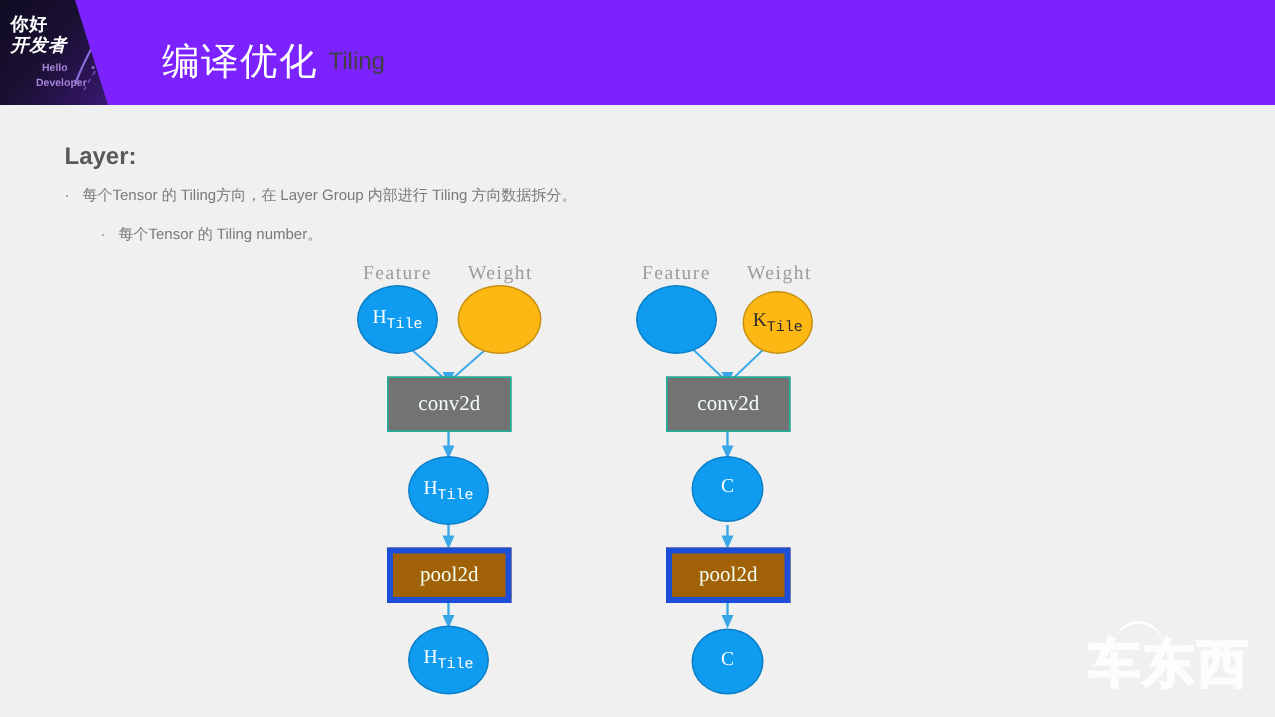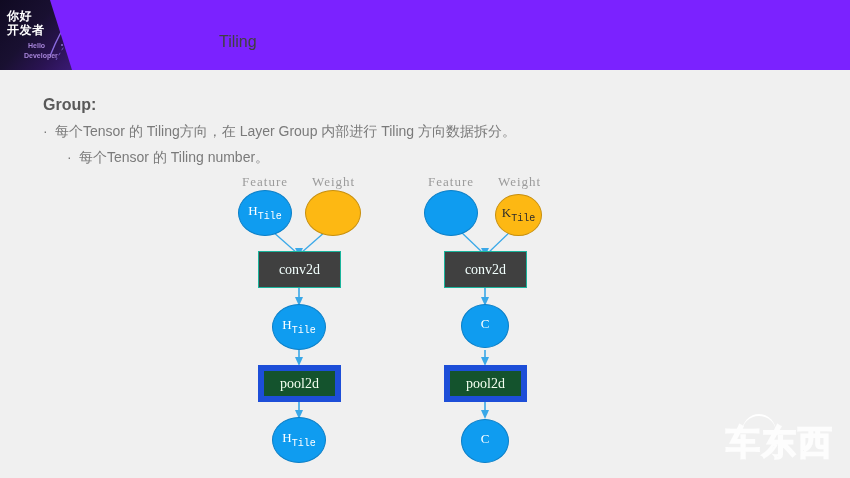--- a/index.html
+++ b/index.html
@@ -56,21 +56,21 @@
   .logo-cn1, .logo-cn2 {
     position: absolute;
     left: 7px;
     color: #ffffff;
     font-size: 12px;
     font-weight: bold;
     letter-spacing: 0.5px;
     white-space: nowrap;
   }
   .logo-cn1 { top: 8px; }
-  .logo-cn2 { top: 22px; }
+  .logo-cn2 { top: 22px; font-style: italic; }
   .logo-en1, .logo-en2 {
     position: absolute;
     color: #a684d8;
     font-size: 7px;
     font-weight: bold;
     white-space: nowrap;
   }
   .logo-en1 { left: 28px; top: 42px; }
   .logo-en2 { left: 24px; top: 52px; }
   .logo-swoosh {
@@ -91,21 +91,21 @@
     position: absolute;
     left: 43px;
     top: 96px;
     font-size: 16px;
     font-weight: bold;
     color: #595959;
   }
   .bullet {
     position: absolute;
     left: 43px;
-    font-size: 14px;
+    font-size: 10px;
     color: #7a7a7a;
     white-space: nowrap;
   }
   .bullet-1 { top: 123px; }
   .bullet-2 { top: 149px; margin-left: 24px; }
   .bullet .dot {
     display: inline-block;
     width: 12px;
     color: #7a7a7a;
   }
@@ -129,27 +129,27 @@
     background: #0f9cf0;
     border: 1px solid #0b7fc7;
     color: #ffffff;
   }
   .node-yellow {
     background: #fdb813;
     border: 1px solid #c78f0e;
     color: #2b2b2b;
   }
   .node-teal {
-    background: #404040;
+    background: #737373;
     border: 1px solid #19b49c;
     color: #f2fffd;
   }
   .node-green {
-    background: #14532d;
-    border: 6px solid #1d4ed8;
+    background: #a16207;
+    border: 4px solid #1d4ed8;
     color: #f3fff0;
   }
   .node-label-text {
     font-family: "Liberation Serif", serif;
     font-size: 13px;
     line-height: 1;
   }
   .node-label-text .sub {
     font-family: "Liberation Mono", monospace;
     font-size: 10px;
@@ -207,23 +207,24 @@
       <path d="M38 14 C28 26, 18 42, 10 56" stroke="#6f52c0" stroke-width="1" fill="none" stroke-dasharray="3 3"></path>
       <circle cx="31" cy="17" r="1.3" fill="#c0a8f5"></circle>
       <circle cx="24" cy="29" r="1.1" fill="#a98ae8"></circle>
       <circle cx="16" cy="41" r="1" fill="#8f6fd6"></circle>
     </svg>
     <span class="logo-en1">Hello</span>
     <span class="logo-en2">Developer</span>
     <div class="logo-corner"></div>
   </div>
 
+  <div class="header-title">编译优化</div>
   <div class="header-sub">Tiling</div>
 
-  <div class="section-title">Group:</div>
+  <div class="section-title">Layer:</div>
 
   <div class="bullet bullet-1">
     <span class="dot">·</span><span>每个Tensor 的 Tiling方向，在 Layer Group 内部进行 Tiling 方向数据拆分。</span>
   </div>
   <div class="bullet bullet-2">
     <span class="dot">·</span><span>每个Tensor 的 Tiling number。</span>
   </div>
 
   <svg class="diagram" viewBox="0 0 850 478">
 

